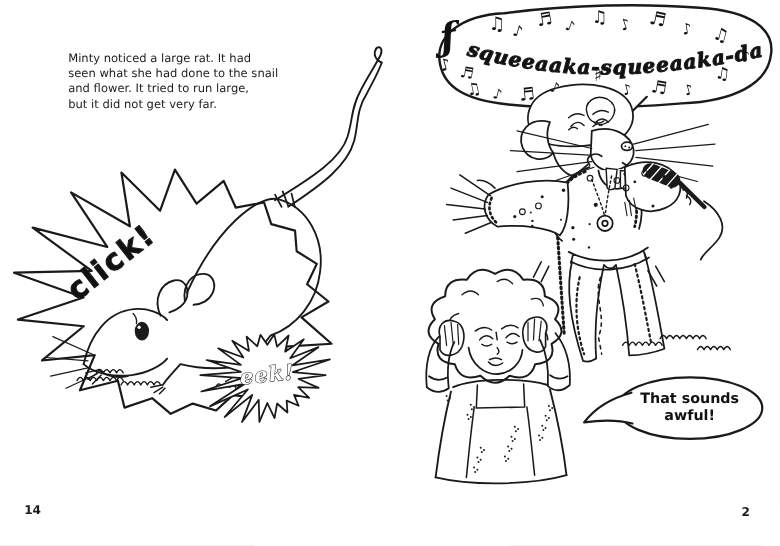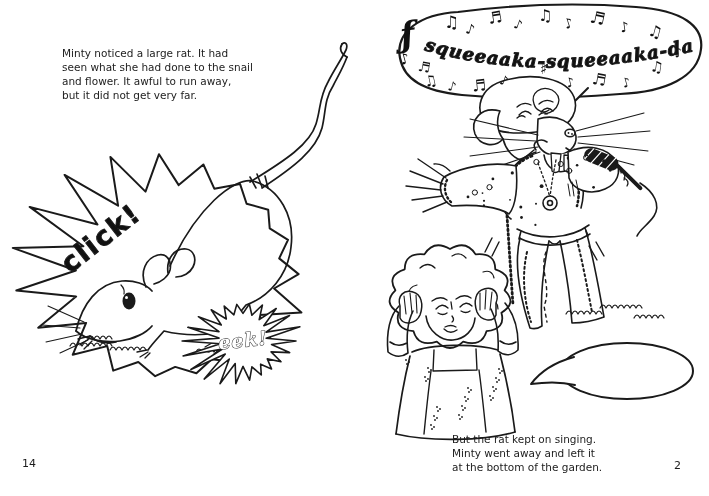--- a/index.html
+++ b/index.html
@@ -3,21 +3,21 @@
 <meta charset="utf-8">
 <style>
   html,body{margin:0;padding:0;background:#e8e8e8}
   .spread{position:relative;width:709px;height:496px;background:#fff;overflow:hidden;
           font-family:"DejaVu Sans",sans-serif;color:#1a1a1a}
   #art{position:absolute;left:0;top:0}
   .para{position:absolute;white-space:pre-line;font-size:10.5px;line-height:14px;color:#1c1c1c}
   .left-para{left:62px;top:46px;width:226px}
   .right-para{left:452px;top:432px;width:226px}
   .caption{position:absolute;left:102px;top:423px;font-size:10.5px;color:#1c1c1c;white-space:nowrap}
-  .pagenum{position:absolute;font-size:11px;font-weight:400;color:#1c1c1c}
+  .pagenum{position:absolute;font-size:11px;font-weight:700;color:#1c1c1c}
   .pn-left{left:22px;top:457px}
   .pn-right{left:674px;top:459px}
   .awful{position:absolute;left:565px;top:355px;width:124px;text-align:center;
          font-weight:700;font-size:13px;line-height:15.5px;white-space:pre-line;color:#111}
   .clef{position:absolute;left:400px;top:14px;font:italic 700 34px "DejaVu Serif",serif;color:#111;
         transform:rotate(-8deg)}
   .note{position:absolute;line-height:1;color:#111;font-family:"DejaVu Sans",sans-serif}
   .click{font:700 27px "DejaVu Sans",sans-serif;letter-spacing:2px;fill:#111}
   .eek{font:italic 900 19px "DejaVu Serif",serif;letter-spacing:1px;fill:#fff;stroke:#3a3a3a;
        stroke-width:1.1px;paint-order:stroke}
@@ -240,21 +240,21 @@
     </g>
 
     <path id="songPath" d="M424 50 C500 72 580 74 690 52" fill="none" stroke="none"></path>
     <text class="song">
       <textPath href="#songPath">squeeaaka-squeeaaka-da-boom</textPath>
     </text>
   </svg>
 
   <div class="para left-para">Minty noticed a large rat.  It had
 seen what she had done to the snail
-and flower.  It awful to run away,
+and flower.  It tried to run large,
 but it did not get very far.</div>
   <div class="pagenum pn-left">14</div>
 
   <span class="clef">ƒ</span>
   <div id="notes">
       <span class="note" style="left: 400px; top: 52px; font-size: 15px; transform: rotate(-15deg);">♪</span>
       <span class="note" style="left: 418px; top: 60px; font-size: 14px; transform: rotate(10deg);">♬</span>
       <span class="note" style="left: 444px; top: 14px; font-size: 17px; transform: rotate(0deg);">♫</span>
       <span class="note" style="left: 466px; top: 22px; font-size: 14px; transform: rotate(15deg);">♪</span>
       <span class="note" style="left: 488px; top: 10px; font-size: 16px; transform: rotate(-10deg);">♬</span>
@@ -269,17 +269,16 @@
       <span class="note" style="left: 472px; top: 78px; font-size: 16px; transform: rotate(-6deg);">♬</span>
       <span class="note" style="left: 500px; top: 74px; font-size: 13px; transform: rotate(18deg);">♪</span>
       <span class="note" style="left: 540px; top: 62px; font-size: 15px; transform: rotate(0deg);">♯</span>
       <span class="note" style="left: 566px; top: 76px; font-size: 13px; transform: rotate(-14deg);">♪</span>
       <span class="note" style="left: 592px; top: 72px; font-size: 16px; transform: rotate(10deg);">♬</span>
       <span class="note" style="left: 622px; top: 76px; font-size: 13px; transform: rotate(-16deg);">♪</span>
       <span class="note" style="left: 650px; top: 60px; font-size: 15px; transform: rotate(8deg);">♫</span>
       <span class="note" style="left: 674px; top: 46px; font-size: 13px; transform: rotate(-10deg);">♪</span>
     </div>
 
-  <div class="para right-para">But the rat kept on singing.
-Minty went away and left it
-at the bottom of the garden.</div>
+  <div class="awful">That sounds
+awful!</div>
   <div class="pagenum pn-right">2</div>
 </div>
 
 </body></html>

